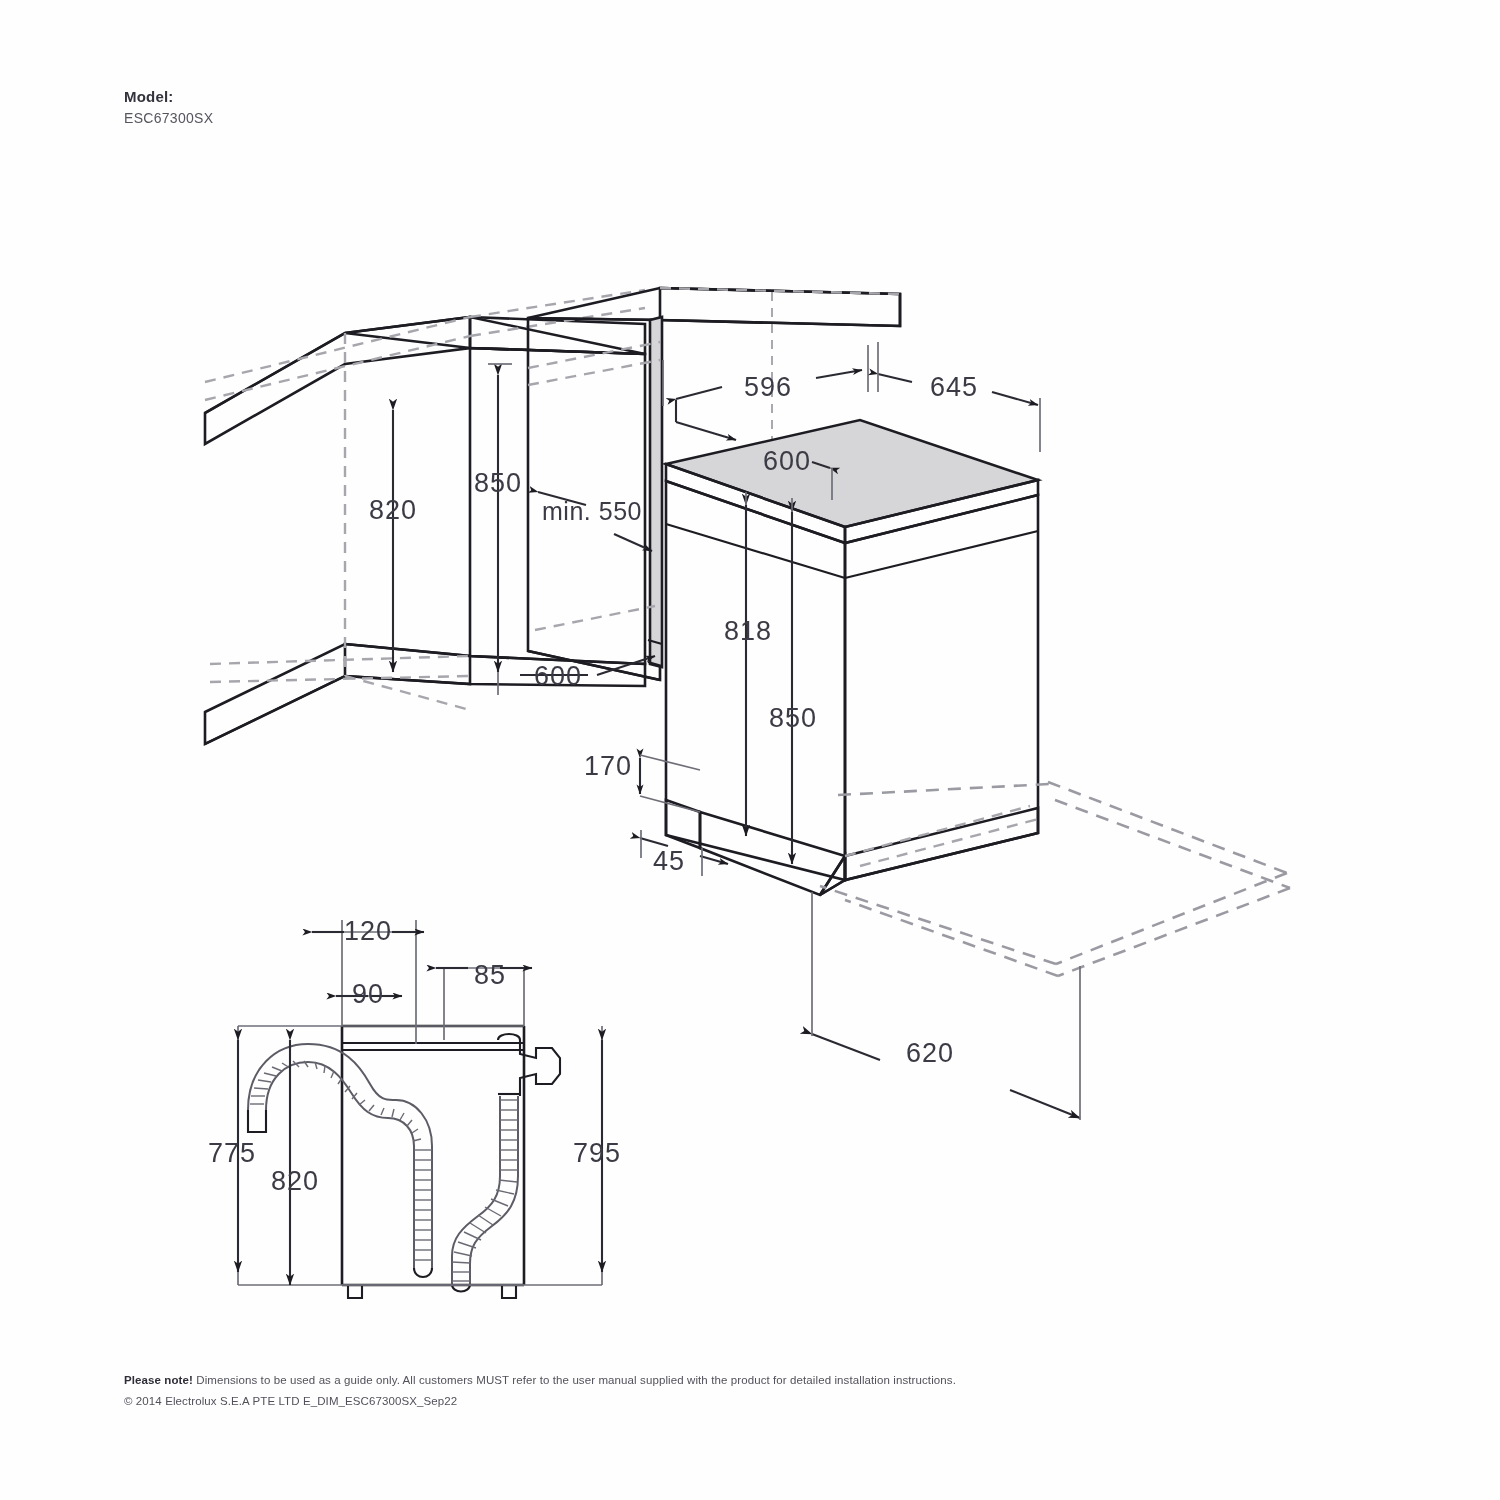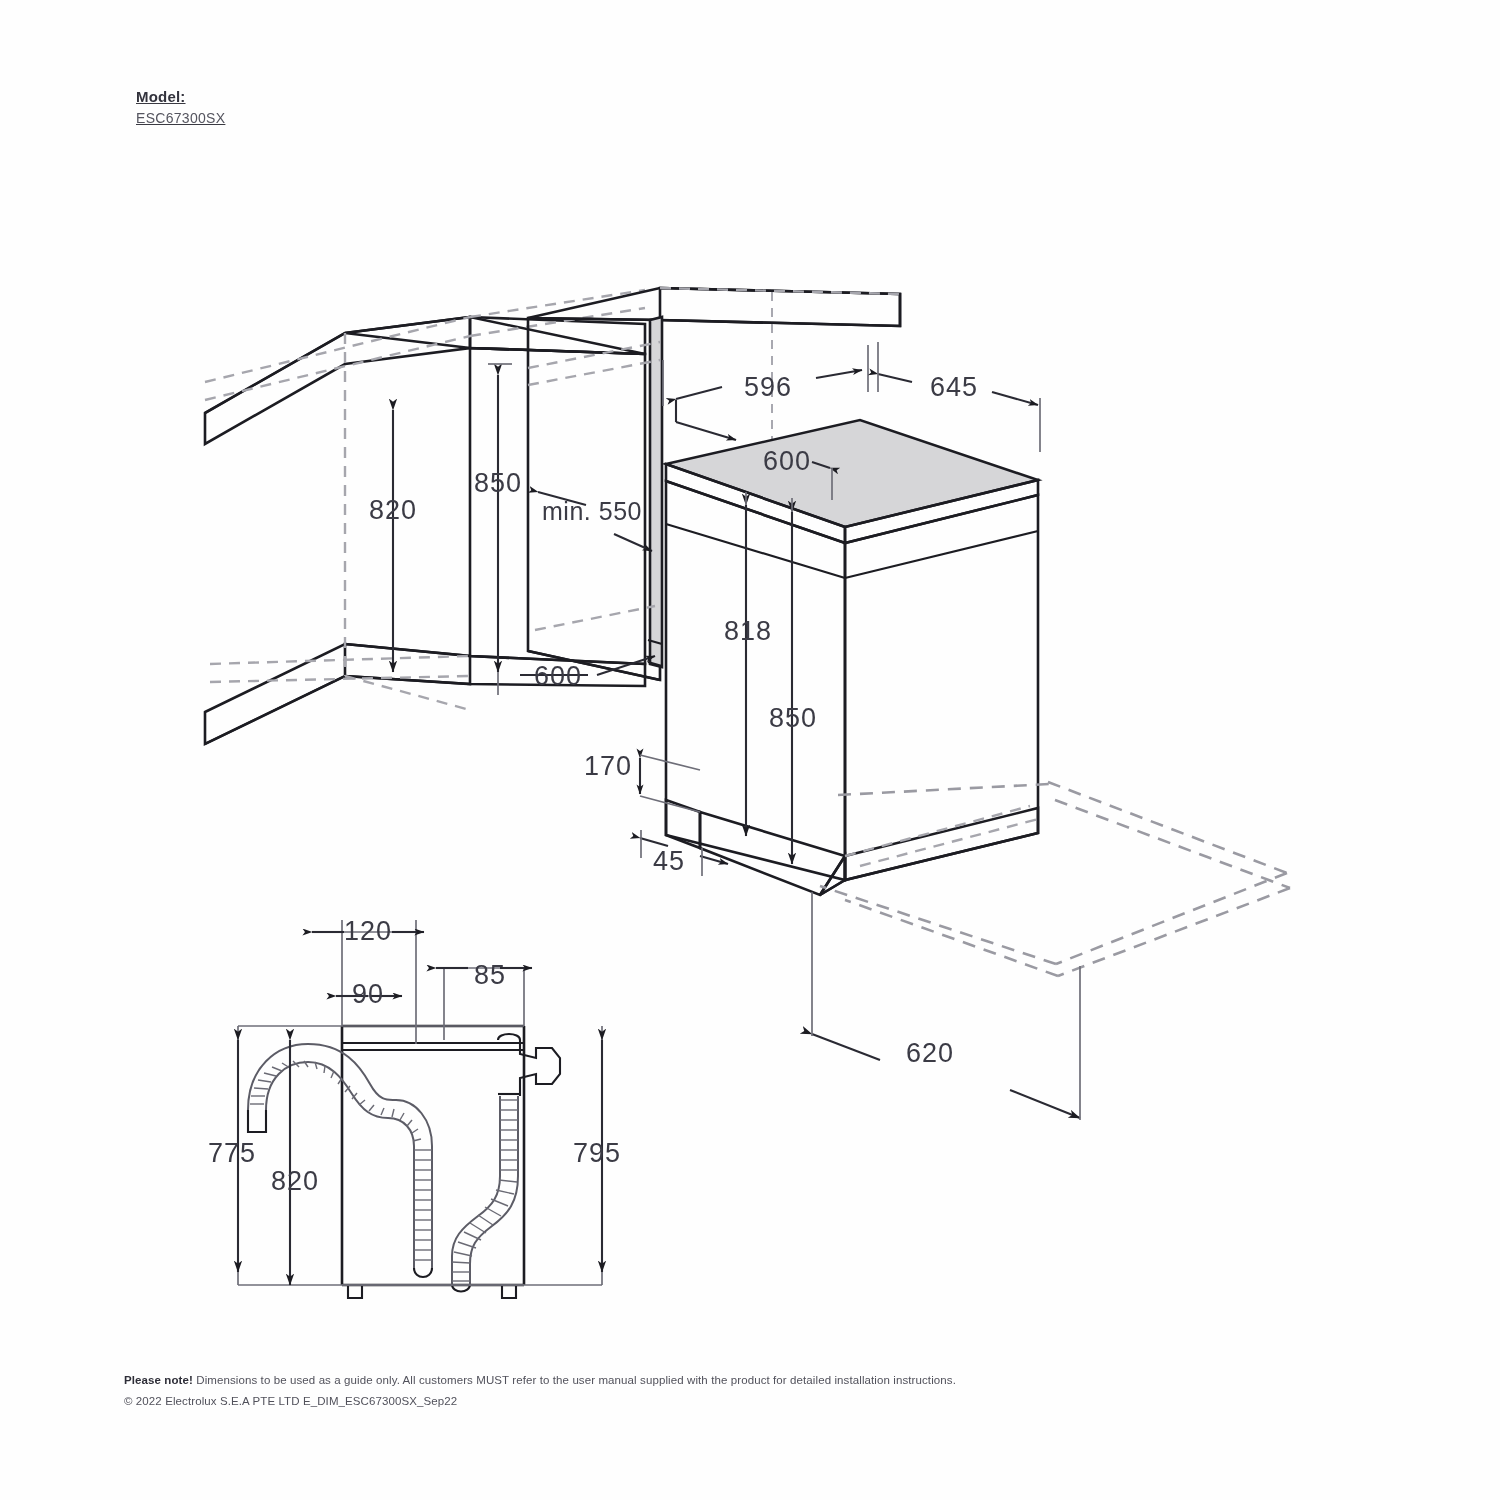--- a/index.html
+++ b/index.html
@@ -15,24 +15,23 @@
     position: relative;
     overflow: hidden;
   }
   #sheet {
     position: absolute;
     inset: 0;
     background: #fefefe;
   }
   .hdr {
     position: absolute;
-    left: 136px;
+    left: 124px;
     top: 86px;
     line-height: 1.45;
-    text-decoration: underline;
   }
   .hdr-title {
     font-size: 15px;
     font-weight: bold;
     color: #33333d;
     letter-spacing: 0.2px;
   }
   .hdr-model {
     font-size: 14px;
     font-weight: normal;
@@ -354,16 +353,16 @@
     <text class="dim-text" x="368" y="940" text-anchor="middle">120</text>
     <text class="dim-text" x="368" y="1003" text-anchor="middle">90</text>
     <text class="dim-text" x="490" y="984" text-anchor="middle">85</text>
     <text class="dim-text" x="232" y="1162" text-anchor="middle">775</text>
     <text class="dim-text" x="295" y="1190" text-anchor="middle">820</text>
     <text class="dim-text" x="597" y="1162" text-anchor="middle">795</text>
   </svg>
 
   <div class="footer">
     <div class="footer-line"><span class="footer-strong">Please note!</span><span> Dimensions to be used as a guide only. All customers MUST refer to the user manual supplied with the product for detailed installation instructions.</span></div>
-    <div class="footer-line">© 2022 Electrolux S.E.A PTE LTD E_DIM_ESC67300SX_Sep22</div>
+    <div class="footer-line">© 2014 Electrolux S.E.A PTE LTD E_DIM_ESC67300SX_Sep22</div>
   </div>
 
 </div>
 
 </body></html>

